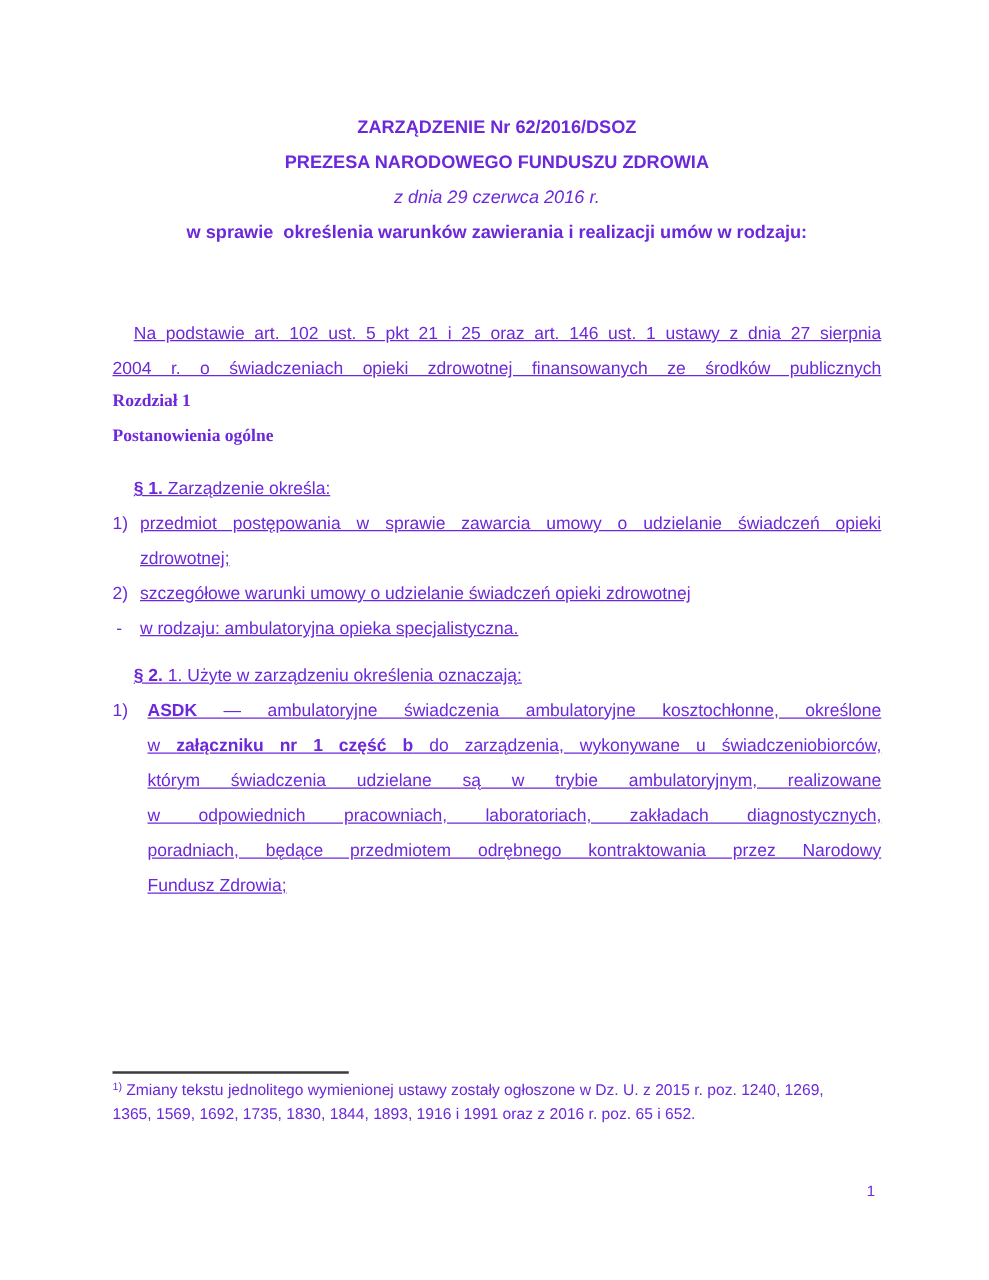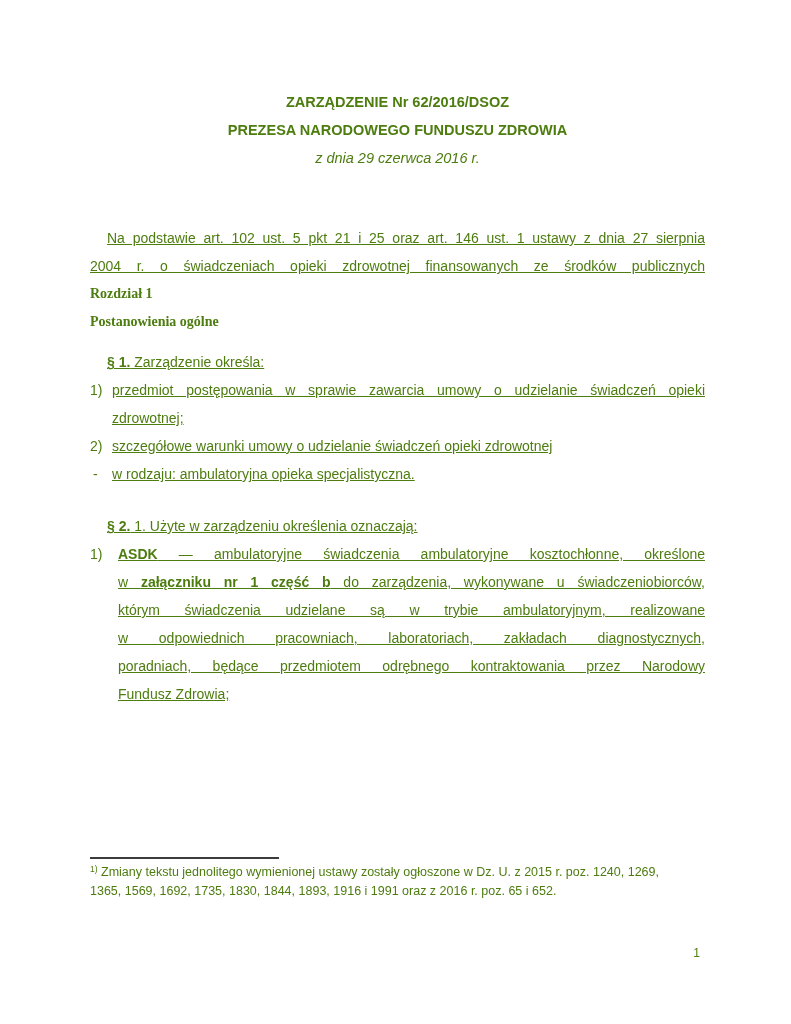--- a/index.html
+++ b/index.html
@@ -6,21 +6,21 @@
   html, body {
     margin: 0;
     padding: 0;
     background: #ffffff;
   }
   .page {
     position: relative;
     width: 791px;
     height: 1024px;
     background: #ffffff;
-    color: #4d7c0f;
+    color: #6d28d9;
     font-family: "Liberation Sans", "DejaVu Sans", sans-serif;
     font-size: 14px;
     line-height: 28px;
     overflow: hidden;
   }
   .content {
     position: absolute;
     left: 90px;
     top: 88px;
     width: 615px;
@@ -39,21 +39,21 @@
     text-align-last: justify;
   }
   .indent { text-indent: 17px; }
   .intro { margin-top: 52px; }
   .chapter {
     text-align: left;
     font-weight: bold;
     font-family: Liberation Serif, serif;
   }
   .par1 { margin-top: 12px; }
-  .par2 { margin-top: 24px; }
+  .par2 { margin-top: 10px; }
   .li { position: relative; }
   .pad1 { padding-left: 22px; }
   .pad2 { padding-left: 28px; }
   .marker {
     position: absolute;
     left: 0;
     top: 0;
   }
   .marker.dash { left: 3px; }
   .sup {
@@ -87,20 +87,21 @@
 <body>
 
 <div class="page">
 
   <div class="content">
 
     <header>
       <div class="t-line">ZARZĄDZENIE Nr 62/2016/DSOZ</div>
       <div class="t-line">PREZESA NARODOWEGO FUNDUSZU ZDROWIA</div>
       <div class="t-line regular">z dnia 29 czerwca 2016 r.</div>
+      <div class="t-line">w sprawie  określenia warunków zawierania i realizacji umów w rodzaju:</div>
     </header>
 
     <section class="intro">
       <div class="line just indent">Na podstawie art. 102 ust. 5 pkt 21 i 25 oraz art. 146 ust. 1 ustawy z dnia 27 sierpnia</div>
       <div class="line just">2004 r. o świadczeniach opieki zdrowotnej finansowanych ze środków publicznych</div>
     </section>
 
     <section class="chapter">
       <div>Rozdział 1</div>
       <div>Postanowienia ogólne</div>

